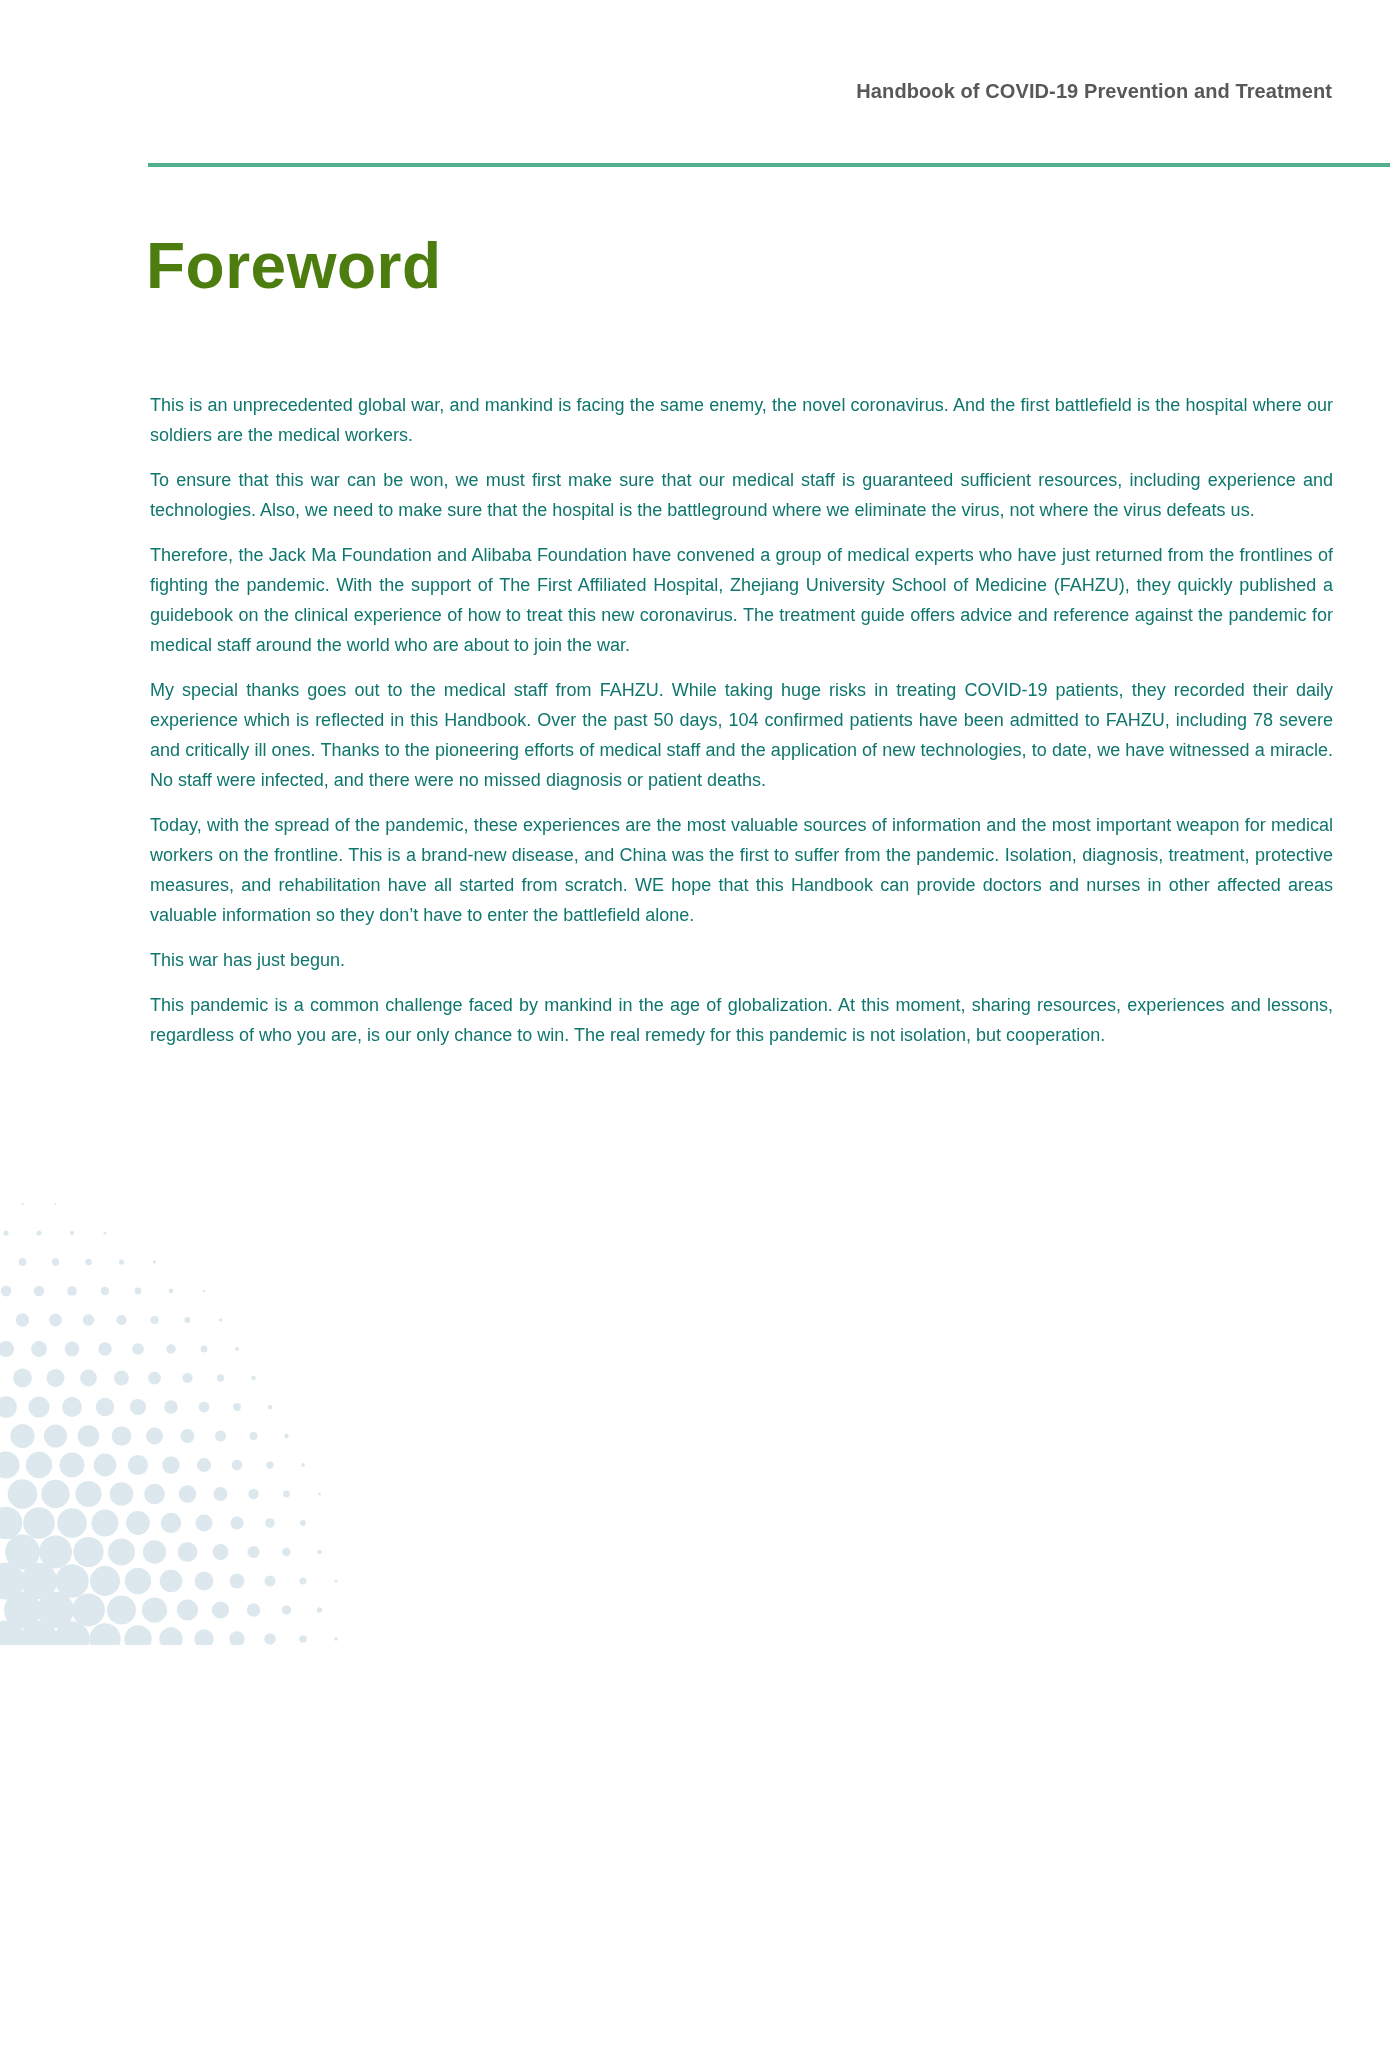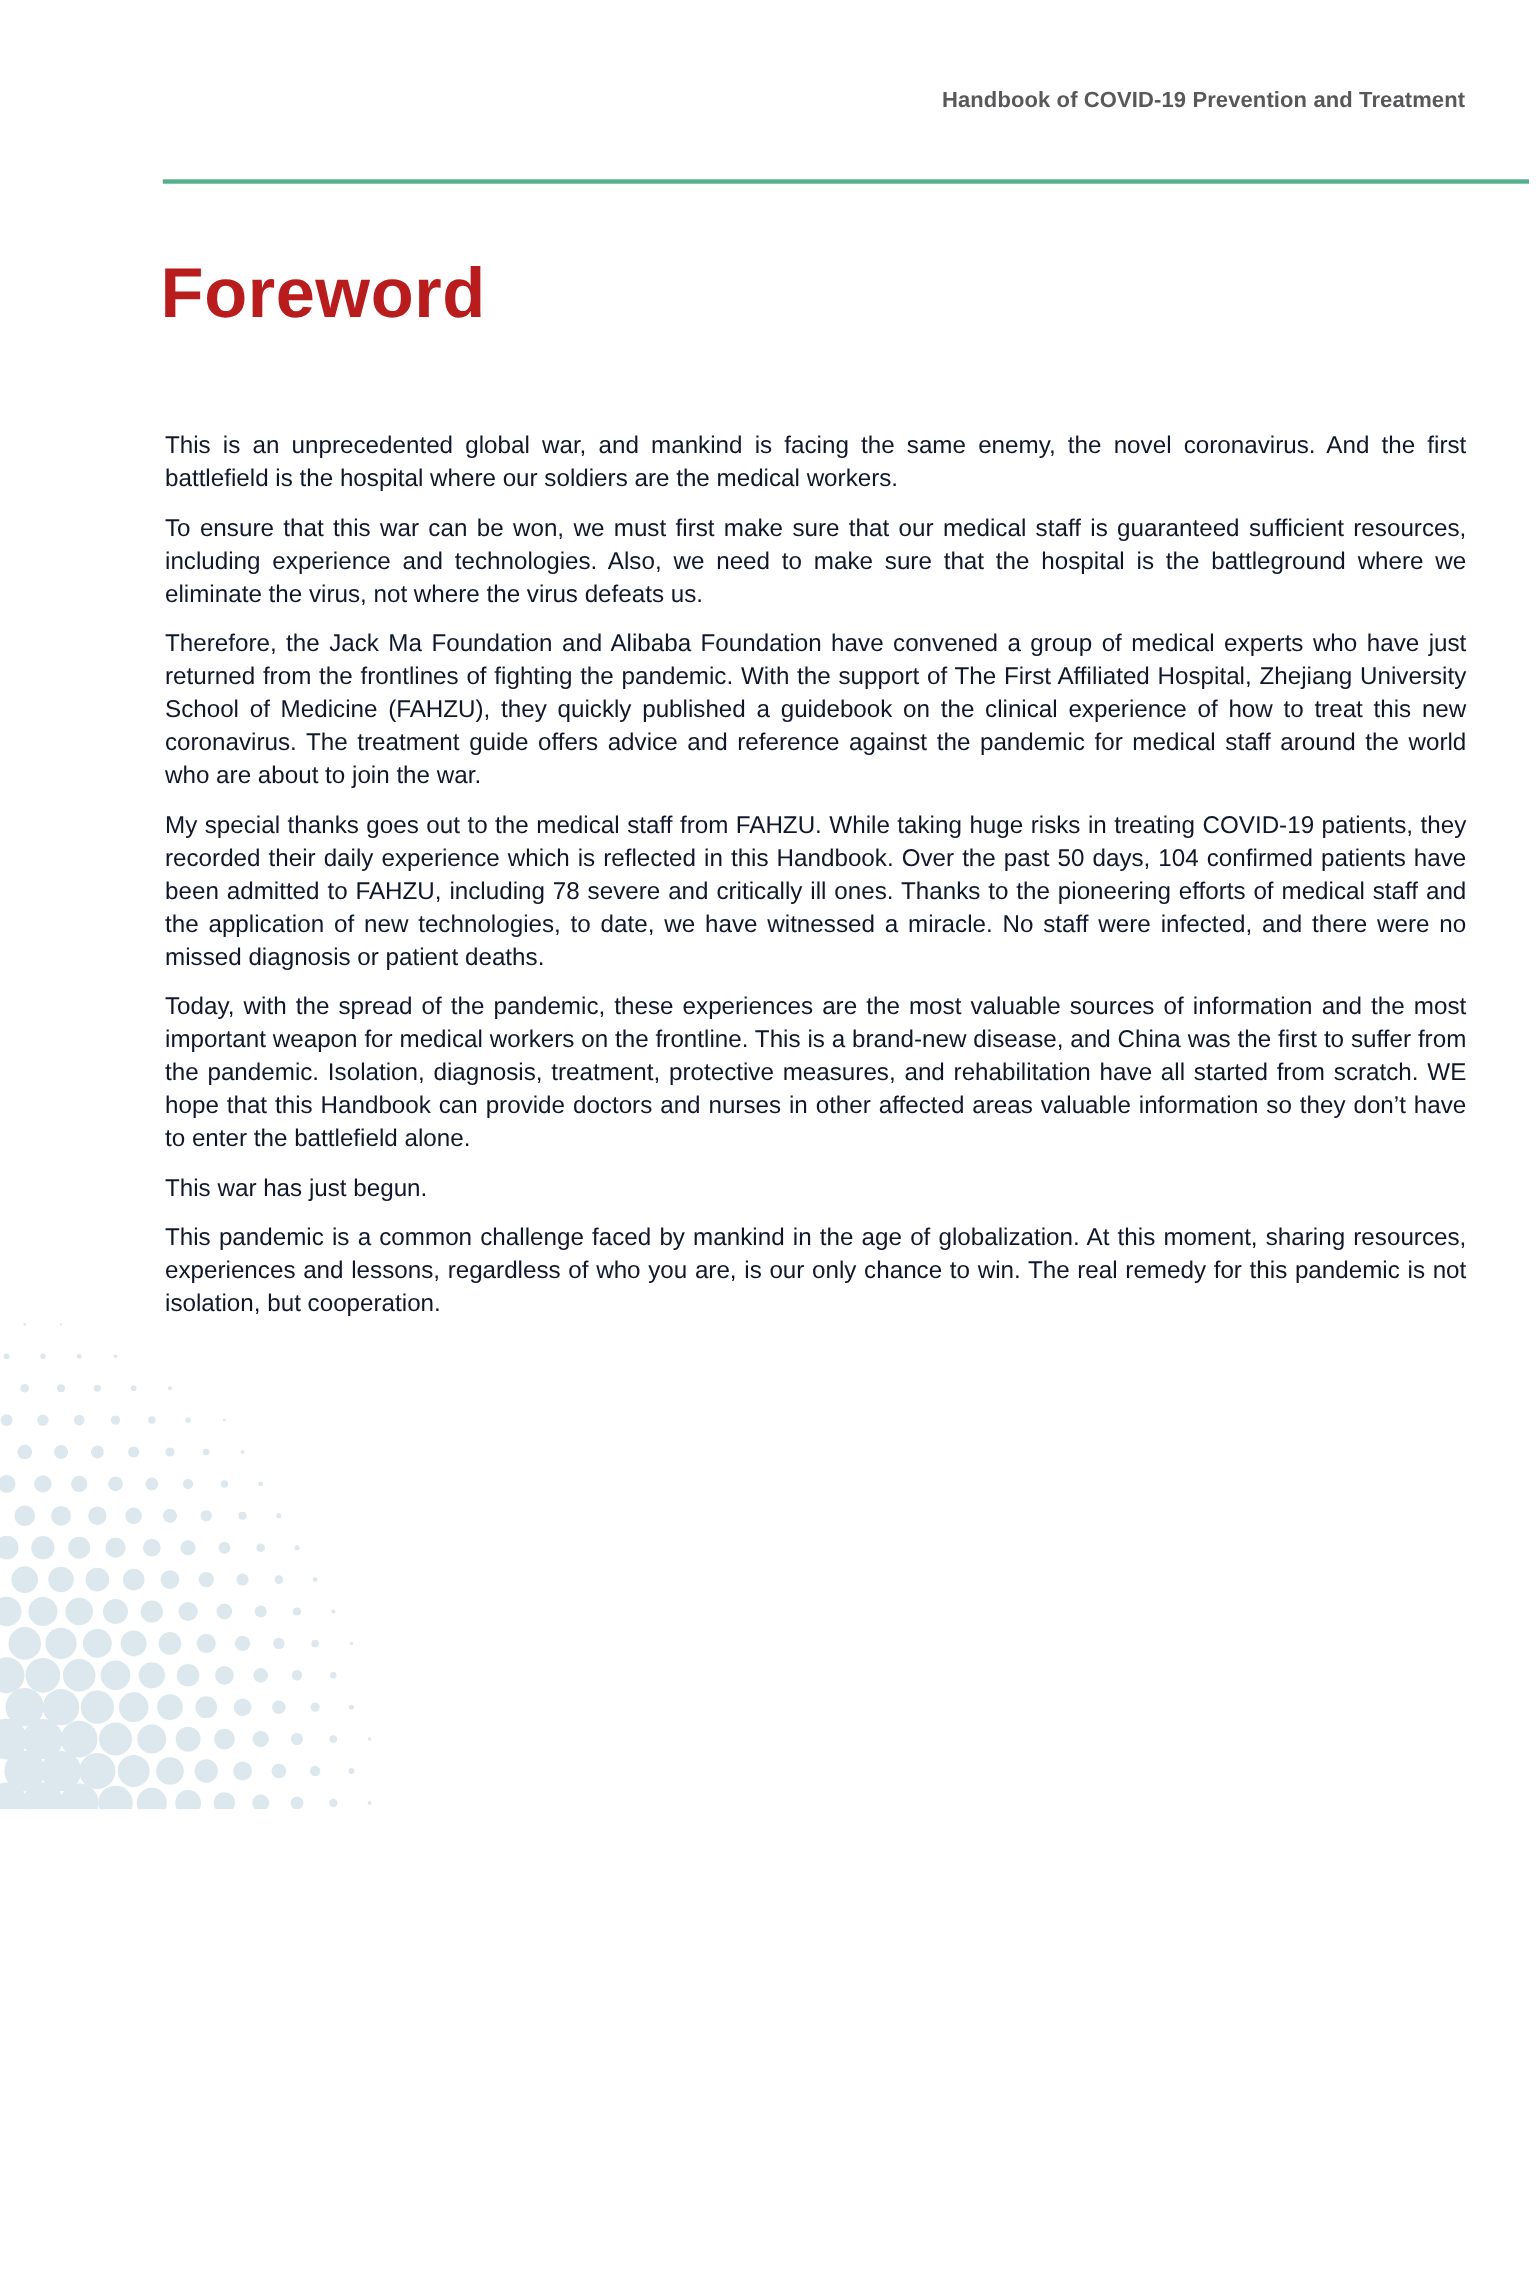--- a/index.html
+++ b/index.html
@@ -34,31 +34,31 @@
     height: 4px;
     background: #52b08c;
   }
   .page-title {
     position: absolute;
     top: 233px;
     left: 146px;
     margin: 0;
     font-size: 64px;
     font-weight: bold;
-    color: #b91c1c;
+    color: #4d7c0f;
     letter-spacing: 0.5px;
     line-height: 1.05;
   }
   .body-text {
     position: absolute;
     top: 390px;
     left: 150px;
     width: 1183px;
-    color: #0f172a;
-    font-size: 22px;
+    color: #0f766e;
+    font-size: 18px;
     line-height: 30px;
   }
   .body-text p {
     margin: 0 0 15px 0;
     text-align: justify;
     hyphens: manual;
     -webkit-hyphens: manual;
   }
   .halftone {
     position: absolute;

